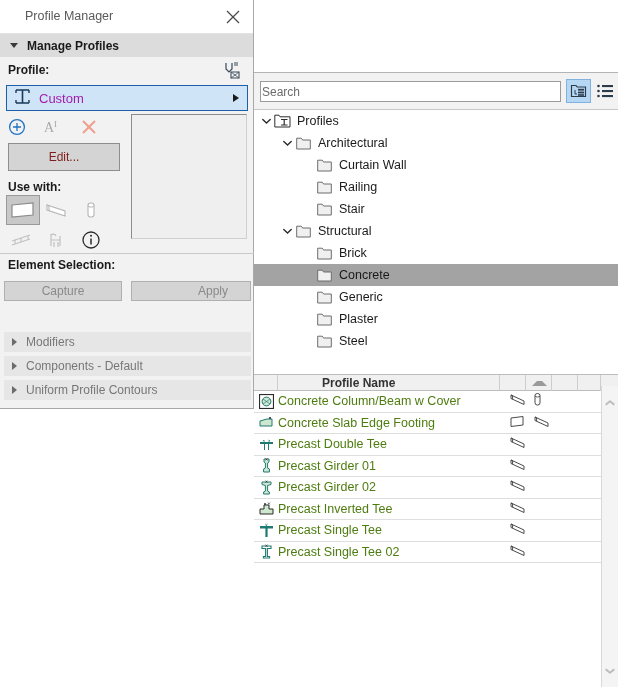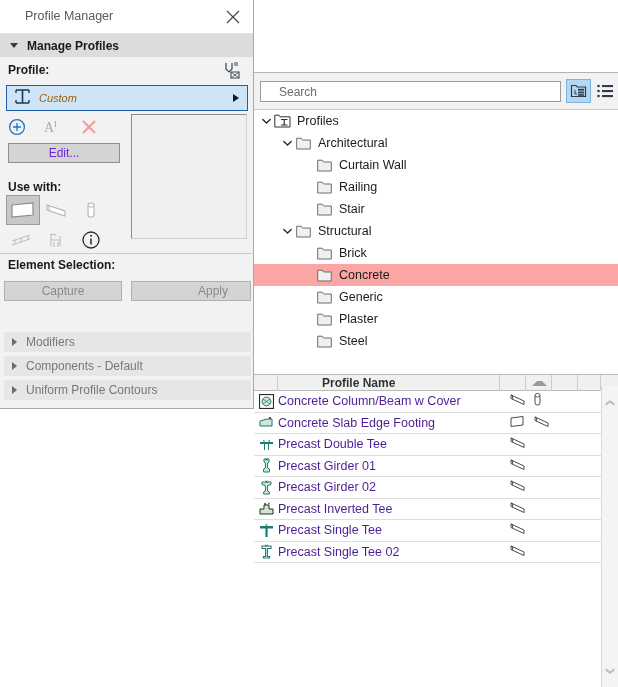--- a/index.html
+++ b/index.html
@@ -75,40 +75,40 @@
 
   #profile-combo {
     position: absolute; left: 6px; top: 85px;
     width: 242px; height: 26px;
     background: #cfe4f7;
     border: 1px solid #1f5fa8;
     box-sizing: border-box;
     display: flex; align-items: center;
   }
   #profile-combo .pf-icon { margin-left: 7px; margin-right: 8px; }
-  #profile-combo .pf-name { font-size: 11px; color: #a16207; font-style: italic; }
+  #profile-combo .pf-name { font-size: 13px; color: #a21caf; }
   #profile-combo .pf-arrow {
     position: absolute; right: 8px;
     width: 0; height: 0;
     border-top: 4px solid transparent;
     border-bottom: 4px solid transparent;
     border-left: 6px solid #1a1a1a;
   }
 
   #btnrow-icons {
     position: absolute; left: 8px; top: 118px;
     display: flex; align-items: center; gap: 18px;
   }
   #edit-btn {
     position: absolute; left: 8px; top: 143px;
-    width: 112px; height: 20px;
+    width: 112px; height: 28px;
     background: #d4d4d4;
     border: 1px solid #8e8e8e;
     font-size: 12px;
-    color: #6d28d9;
+    color: #7f1d1d;
     display: flex; align-items: center; justify-content: center;
     box-sizing: border-box;
   }
   #usewith-label {
     position: absolute; left: 8px; top: 180px;
     font-size: 12px; font-weight: bold;
   }
   #usewith-grid {
     position: absolute; left: 6px; top: 195px;
     width: 116px;
@@ -178,21 +178,21 @@
   }
   #search-input {
     position: absolute; left: 6px; top: 8px;
     width: 301px; height: 21px;
     background: #ffffff;
     border: 1px solid #9b9b9b;
     box-sizing: border-box;
     font-family: "Liberation Sans", sans-serif;
     font-size: 12px;
     color: #4d7c0f;
-    padding-left: 18px;
+    padding-left: 1px;
     outline: none;
   }
   #search-input::placeholder { color: #6b6b6b; }
   #view-tree-btn {
     position: absolute; left: 312px; top: 6px;
     width: 25px; height: 24px;
     background: #b6d7f4;
     border: 1px solid #7fb3dd;
     box-sizing: border-box;
     display:flex; align-items:center; justify-content:center;
@@ -209,21 +209,21 @@
     background: #ffffff;
     overflow: hidden;
   }
   .tree-row {
     position: relative;
     height: 22px;
     display: flex; align-items: center;
     font-size: 12.5px;
     color: #1a1a1a;
   }
-  .tree-row.selected { background: #fca5a5; }
+  .tree-row.selected { background: #a3a3a3; }
   .tw-chev {
     width: 13px; height: 22px;
     display: flex; align-items: center; justify-content: center;
     flex: 0 0 auto;
   }
   .tree-icon { width: 18px; display:flex; align-items:center; justify-content:center; flex:0 0 auto; margin-right: 6px;}
   .tree-label { white-space: nowrap; }
 
   #list-header {
     position: relative;
@@ -260,21 +260,21 @@
     background: #ffffff;
     height: 297px;
     overflow: hidden;
   }
   .list-row {
     position: relative;
     height: 21.5px;
     border-bottom: 1px solid #dedede;
     display: flex; align-items: center;
     font-size: 12.5px;
-    color: #4c1d95;
+    color: #4d7c0f;
     box-sizing: border-box;
   }
   .lr-thumb {
     width: 24px; flex: 0 0 auto;
     display: flex; align-items: center; justify-content: center;
   }
   .lr-name { flex: 1 1 auto; white-space: nowrap; }
   .lr-marks {
     position: absolute; left: 255px; top: 0; height: 100%;
     display: flex; align-items: center; gap: 7px;

